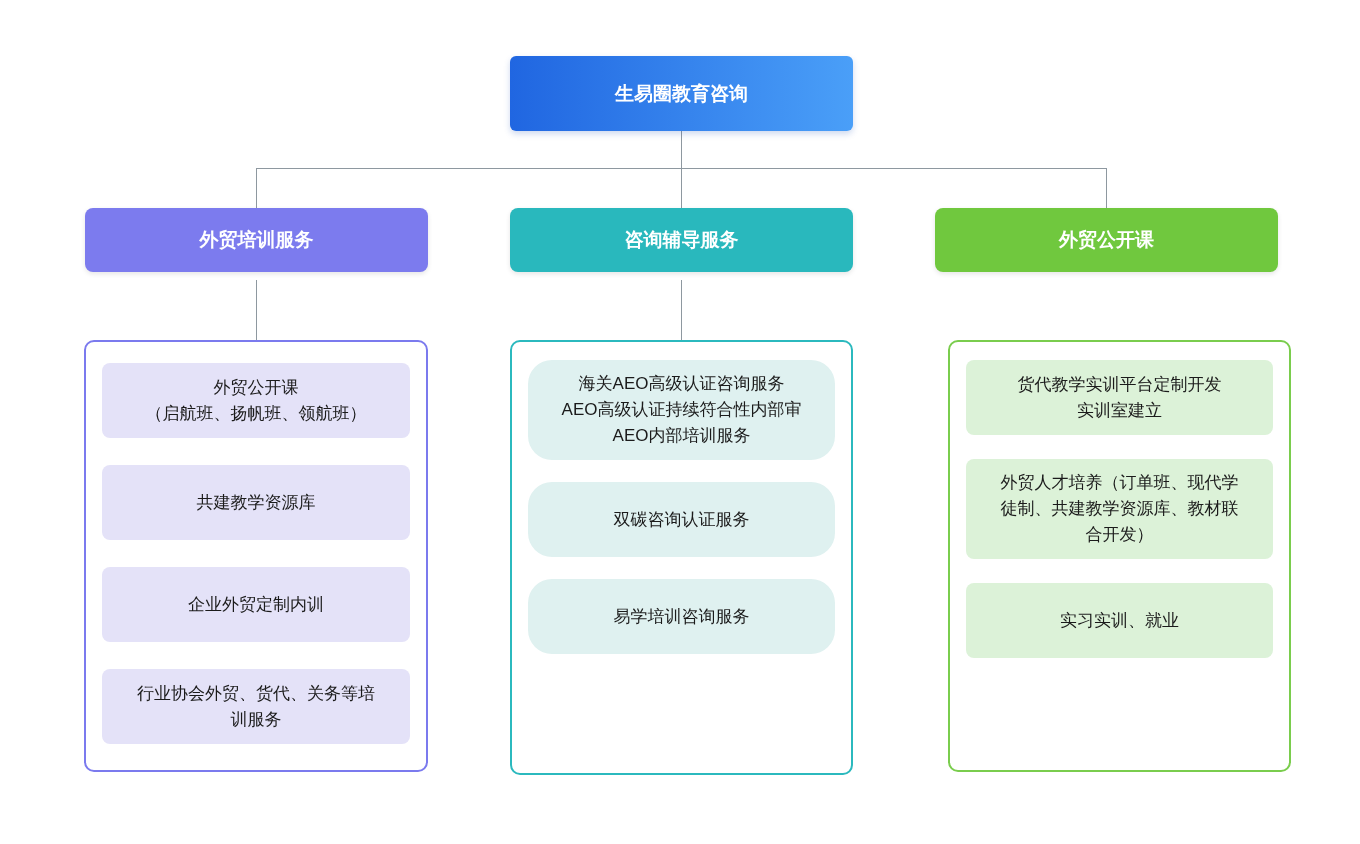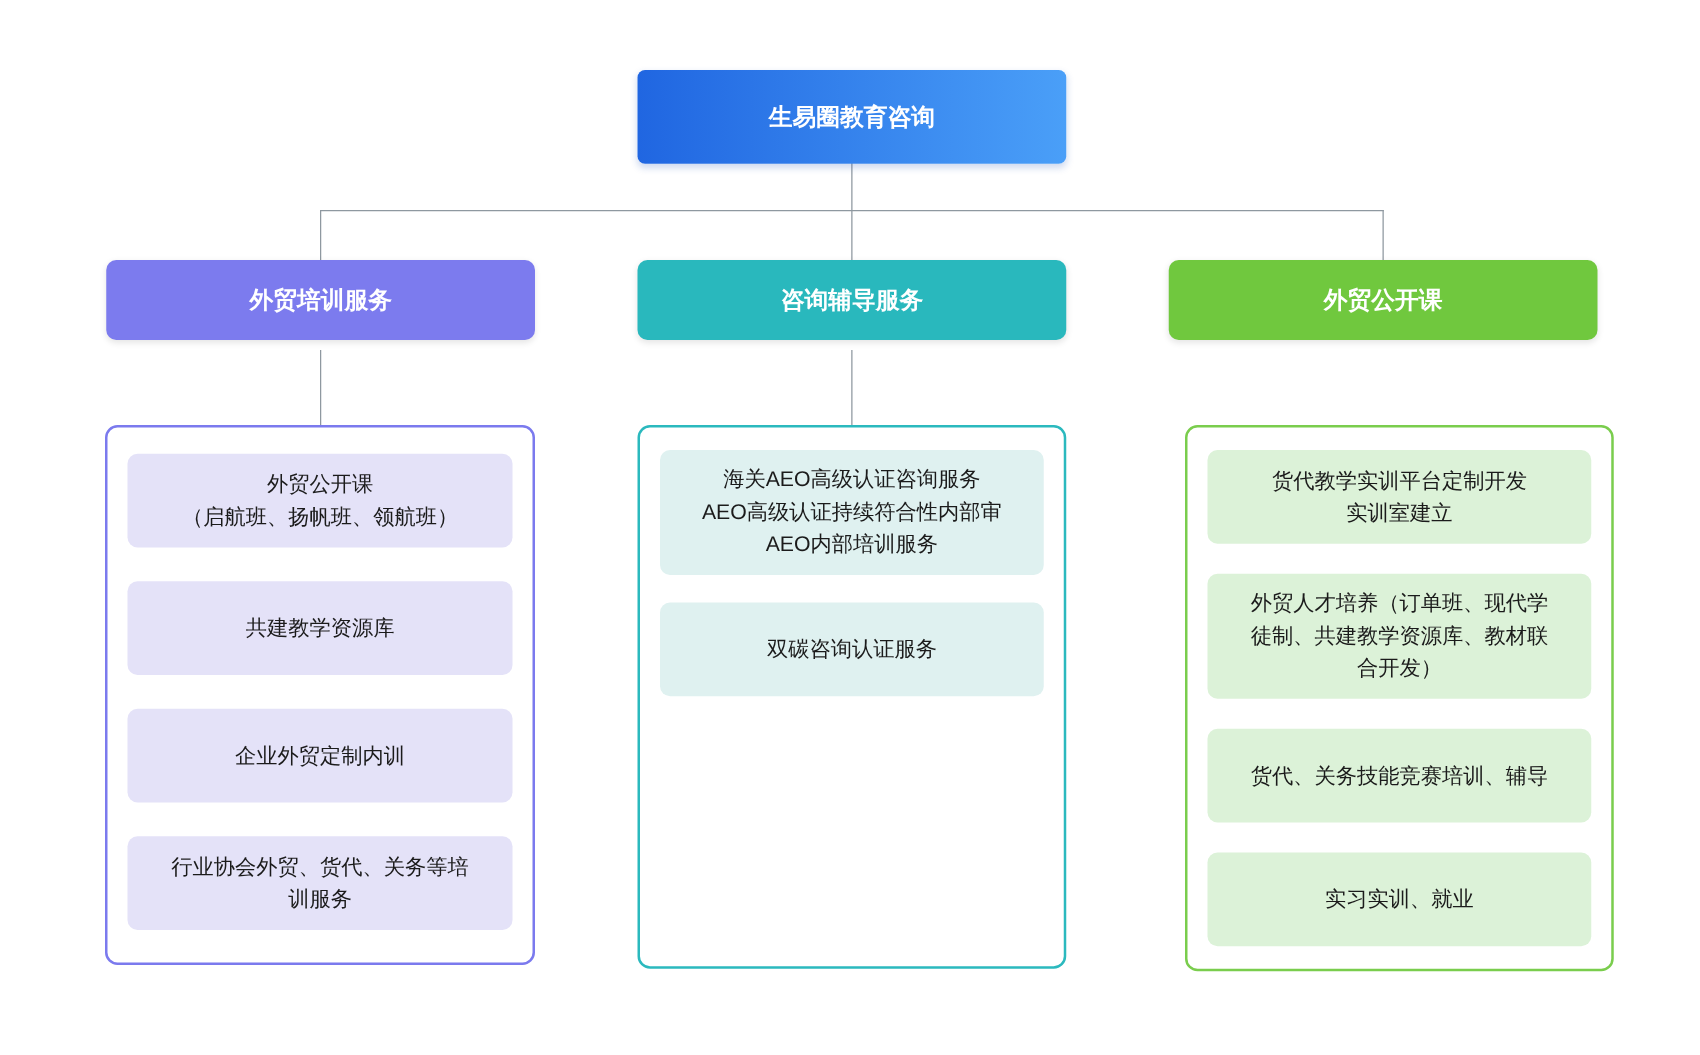--- a/index.html
+++ b/index.html
@@ -85,21 +85,21 @@
     box-sizing: border-box;
     display: flex; align-items: center; justify-content: center;
     text-align: center;
     padding: 11px 30px;
     font-size: 17px;
     line-height: 26px;
     color: #1b1b1b;
     white-space: pre-line;
   }
   .p1 .item { background: var(--item-bg-trade-training, #E4E2F8); }
-  .p2 .item { background: var(--item-bg-consulting, #DFF1F0); }
+  .p2 .item { background: var(--item-bg-consulting, #DFF1F0); border-radius: 24px; }
   .p3 .item { background: var(--item-bg-school-enterprise, #DCF2D8); }
 </style>
 </head>
 <body>
 
 <div class="canvas">
 
   <div class="line v" style="left:681px; top:121px; height:47px;"></div>
   <div class="line h" style="left:256px; top:168px; width:851px;"></div>
   <div class="line v" style="left:256px; top:168px; height:48px;"></div>
@@ -120,23 +120,23 @@
     <div class="item">共建教学资源库</div>
     <div class="item">企业外贸定制内训</div>
     <div class="item">行业协会外贸、货代、关务等培训服务</div>
   </div>
 
   <div class="panel p2">
     <div class="item">海关AEO高级认证咨询服务
 AEO高级认证持续符合性内部审
 AEO内部培训服务</div>
     <div class="item">双碳咨询认证服务</div>
+    <div class="item">易学培训咨询服务</div>
   </div>
 
   <div class="panel p3">
     <div class="item">货代教学实训平台定制开发
 实训室建立</div>
     <div class="item">外贸人才培养（订单班、现代学徒制、共建教学资源库、教材联合开发）</div>
-    <div class="item">货代、关务技能竞赛培训、辅导</div>
     <div class="item">实习实训、就业</div>
   </div>
 
 </div>
 
 </body></html>

